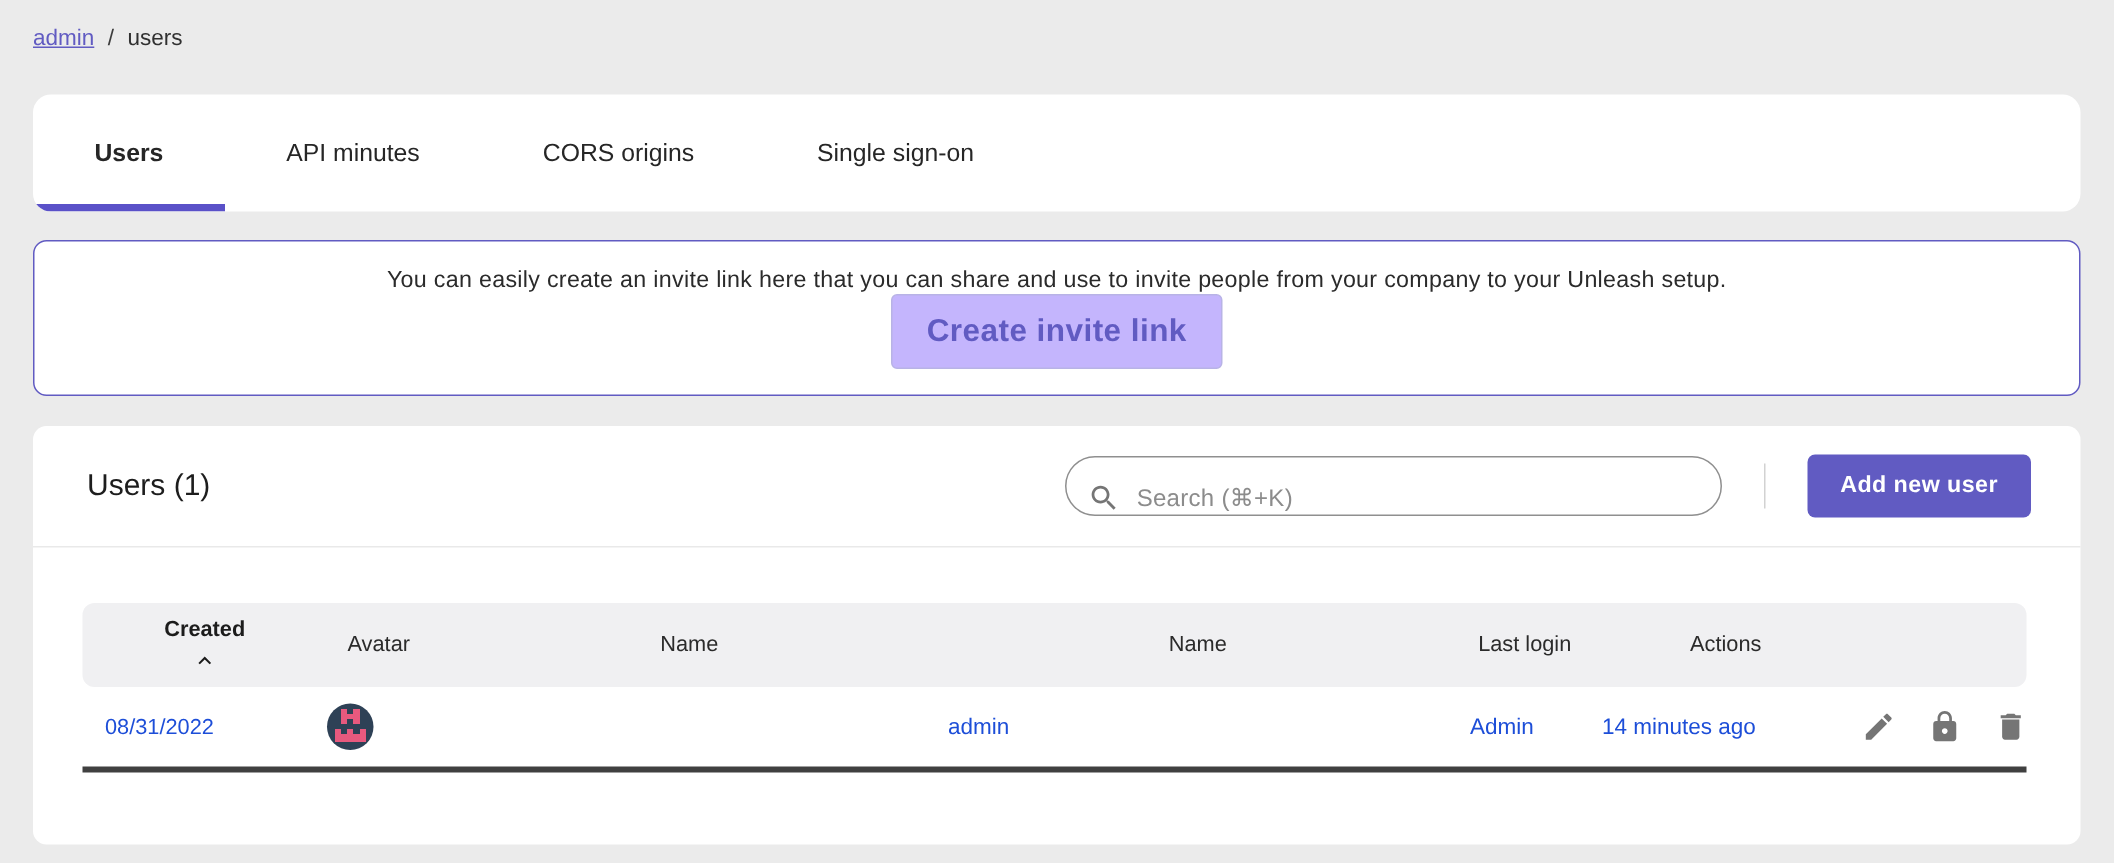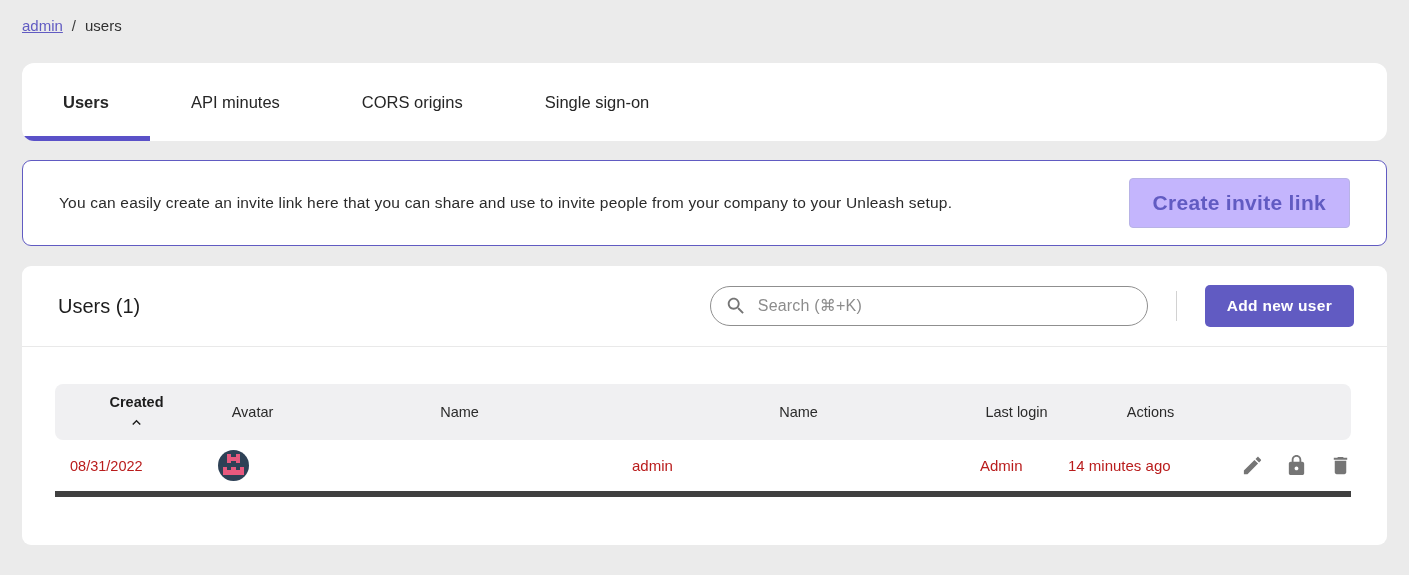--- a/index.html
+++ b/index.html
@@ -38,40 +38,40 @@
   }
   .tab.active{font-weight:bold;}
   .tab.active .tab-indicator{
     position:absolute;left:0;right:0;bottom:0;height:5px;background:var(--indicator);
   }
 
   
   .banner{
     margin-top:19px;background:#ffffff;border:1px solid var(--accent);border-radius:9px;
     display:flex;align-items:center;justify-content:space-between;
-    padding:17px 36px;min-height:80px;
+    padding:17px 36px;min-height:80px;flex-direction:column;
   }
   .banner-text{font-size:15.5px;color:#2b2b2b;letter-spacing:.2px;}
   .btn-outline{
     background:#c4b5fd;border:1px solid #b8b3e6;color:var(--accent);
     font-family:inherit;font-weight:bold;font-size:21px;letter-spacing:.3px;
     padding:12px 23px;border-radius:4px;cursor:pointer;white-space:nowrap;
   }
 
   
   .main-card{margin-top:20px;background:#ffffff;border-radius:9px;padding-bottom:48px;}
   .card-header{
     display:flex;align-items:center;justify-content:space-between;
     padding:19px 33px 19px 36px;border-bottom:1px solid #e9e9e9;
   }
   .card-title{font-size:20px;color:#1d1d1d;}
   .header-right{display:flex;align-items:center;}
   .search-box{
     width:438px;height:40px;border:1px solid #8f8f8f;border-radius:20px;
-    display:flex;align-items:center;padding:0 14px;background:#fff;gap:9px;
+    display:flex;align-items:flex-end;padding:0 14px;background:#fff;gap:9px;
   }
   .search-box svg{flex:0 0 auto;}
   .search-box input{
     border:none;outline:none;flex:1;font-family:inherit;font-size:16px;color:#333;
     background:transparent;letter-spacing:.2px;
   }
   .search-box input::placeholder{color:#8c8c8c;}
   .vdivider{width:1px;height:30px;background:#d2d2d2;margin:0 28px;}
   .btn-primary{
     background:var(--accent);color:#ffffff;border:none;border-radius:5px;
@@ -86,21 +86,21 @@
     grid-template-columns:148px 84px 330px 348px 88px 180px 1fr;
     align-items:center;
   }
   .thead{
     background:#f0f0f2;border-radius:8px;height:56px;
     font-size:14.5px;color:#2b2b2b;
   }
   .thead .cell{display:flex;align-items:center;gap:4px;flex-direction:column;}
   .cell{padding-left:15px;}
   .cell.sorted{font-weight:bold;color:#1c1c1c;}
-  .tdata{height:57px;border-bottom:6px solid #404040;font-size:15px;color:#b91c1c;}
+  .tdata{height:57px;border-bottom:4px solid #404040;font-size:15px;color:#1d4ed8;}
   .created-val{font-size:14.5px;}
   .avatar{
     width:31px;height:31px;border-radius:50%;background:var(--avatar-bg);
     display:flex;align-items:center;justify-content:center;overflow:hidden;
   }
   .actions-cell{display:flex;align-items:center;gap:9px;padding-left:2px;}
   .icon-btn{
     background:none;border:none;cursor:pointer;padding:6px;border-radius:50%;
     display:flex;align-items:center;justify-content:center;
   }

